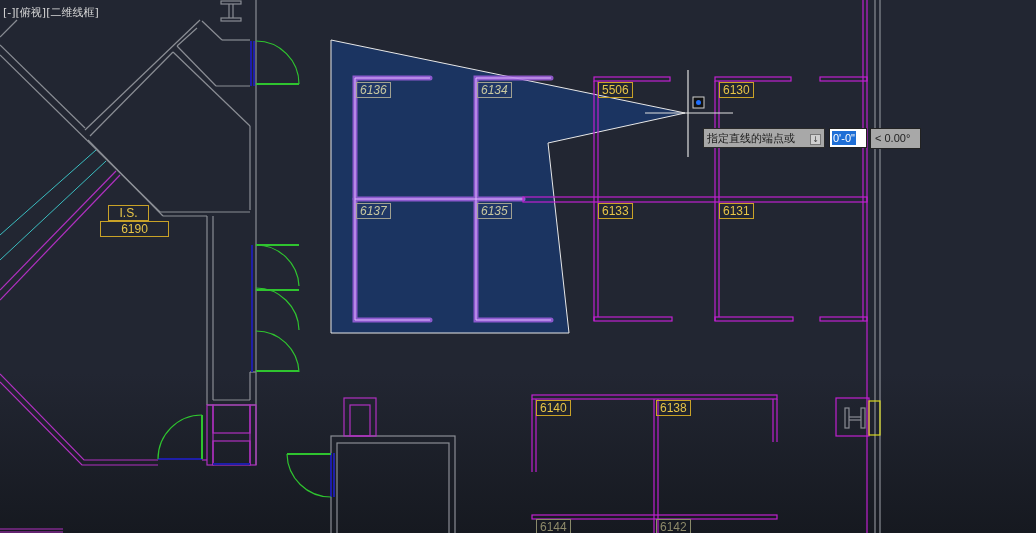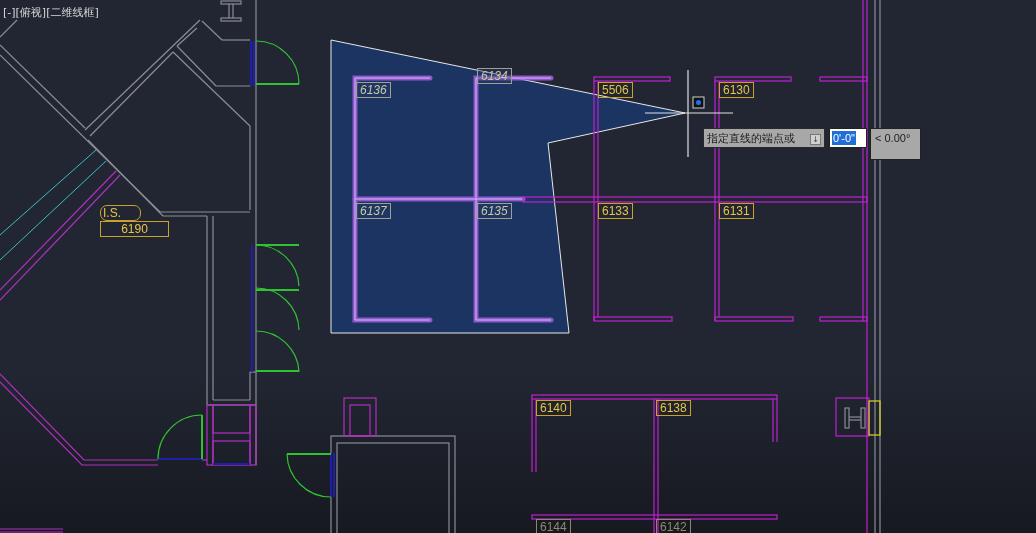--- a/index.html
+++ b/index.html
@@ -12,21 +12,21 @@
   .tag { position:absolute; border:1px solid #c9a227; color:#e8c547; font-family:"Liberation Sans", sans-serif;
          font-size:12px; line-height:14px; height:14px; padding:0 3px; background:transparent; letter-spacing:0; }
   .tag.dim { color:#8e8a6a; border-color:#8a8a6a; }
   .tag.sel { color:#c8c8a0; border-color:#a0a090; background:rgba(40,60,110,0.4);font-style:italic; }
   .prompt { position:absolute; left:703px; top:128px; width:122px; height:20px; background:#a8a8a8;
             border:1px solid #2a2a2a; color:#1a1a1a; font-size:11px; line-height:20px; padding-left:3px; box-sizing:border-box; }
   .prompt .dl { position:absolute; right:3px; top:5px; width:9px; height:9px; background:#d0d0d0; border:1px solid #777;
                 font-size:8px; line-height:9px; text-align:center; color:#444; }
   .inp { position:absolute; left:829px; top:128px; width:38px; height:20px; background:#ffffff; border:1px solid #222; box-sizing:border-box; }
   .inp span { position:absolute; left:2px; top:2px; background:#1f6fd6; color:#fff; font-size:11px; line-height:14px; padding:0 1px; font-family:"Liberation Sans", sans-serif; }
-  .ang { position:absolute; left:870px; top:128px; width:51px; height:32px; background:#a8a8a8; border:1px solid #222;
+  .ang { position:absolute; left:870px; top:128px; width:51px; height:21px; background:#a8a8a8; border:1px solid #222;
          box-sizing:border-box; color:#222; font-size:11px; line-height:18px; padding-left:4px; font-family:"Liberation Sans", sans-serif; }
 </style>
 </head>
 <body>
 
 <div id="canvas">
 <svg width="1036" height="533" viewBox="0 0 1036 533">
 
   <g stroke="#8a8d94" stroke-width="1.2" fill="none">
     <line x1="0" y1="37" x2="17" y2="20"></line>
@@ -163,33 +163,33 @@
     <line x1="645" y1="113" x2="733" y2="113"></line>
     <line x1="688" y1="70" x2="688" y2="157"></line>
   </g>
   <rect x="693" y="97" width="11" height="11" fill="#111" stroke="#cfcfcf" stroke-width="1"></rect>
   <circle cx="698.5" cy="102.5" r="2.5" fill="#1f6fff"></circle>
 </svg>
 
 <div class="viewport-label">[-][俯视][二维线框]</div>
 
 <div class="tag sel" style="left:356px;top:82px">6136</div>
-<div class="tag sel" style="left:477px;top:68px">6134</div>
+<div class="tag sel" style="left:477px;top:82px">6134</div>
 <div class="tag sel" style="left:356px;top:203px">6137</div>
 <div class="tag sel" style="left:477px;top:203px">6135</div>
 <div class="tag" style="left:598px;top:82px">5506</div>
 <div class="tag" style="left:719px;top:82px">6130</div>
 <div class="tag" style="left:598px;top:203px">6133</div>
 <div class="tag" style="left:719px;top:203px">6131</div>
 <div class="tag" style="left:536px;top:400px">6140</div>
 <div class="tag" style="left:656px;top:400px">6138</div>
 <div class="tag dim" style="left:536px;top:519px">6144</div>
 <div class="tag dim" style="left:656px;top:519px">6142</div>
 
-<div class="tag" style="left:100px;top:205px;width:35px;padding:0 2px;border-radius:7px;">I.S.</div>
+<div class="tag" style="left:108px;top:205px;width:35px;text-align:center;padding:0 2px;">I.S.</div>
 <div class="tag" style="left:100px;top:221px;width:35px;text-align:center;padding:0 16px;">6190</div>
 
 <div class="prompt">
   <span>指定直线的端点或</span>
   <span class="dl">↓</span>
 </div>
 <div class="inp">
   <span>0'-0"</span>
 </div>
 <div class="ang">&lt; 0.00°</div>

